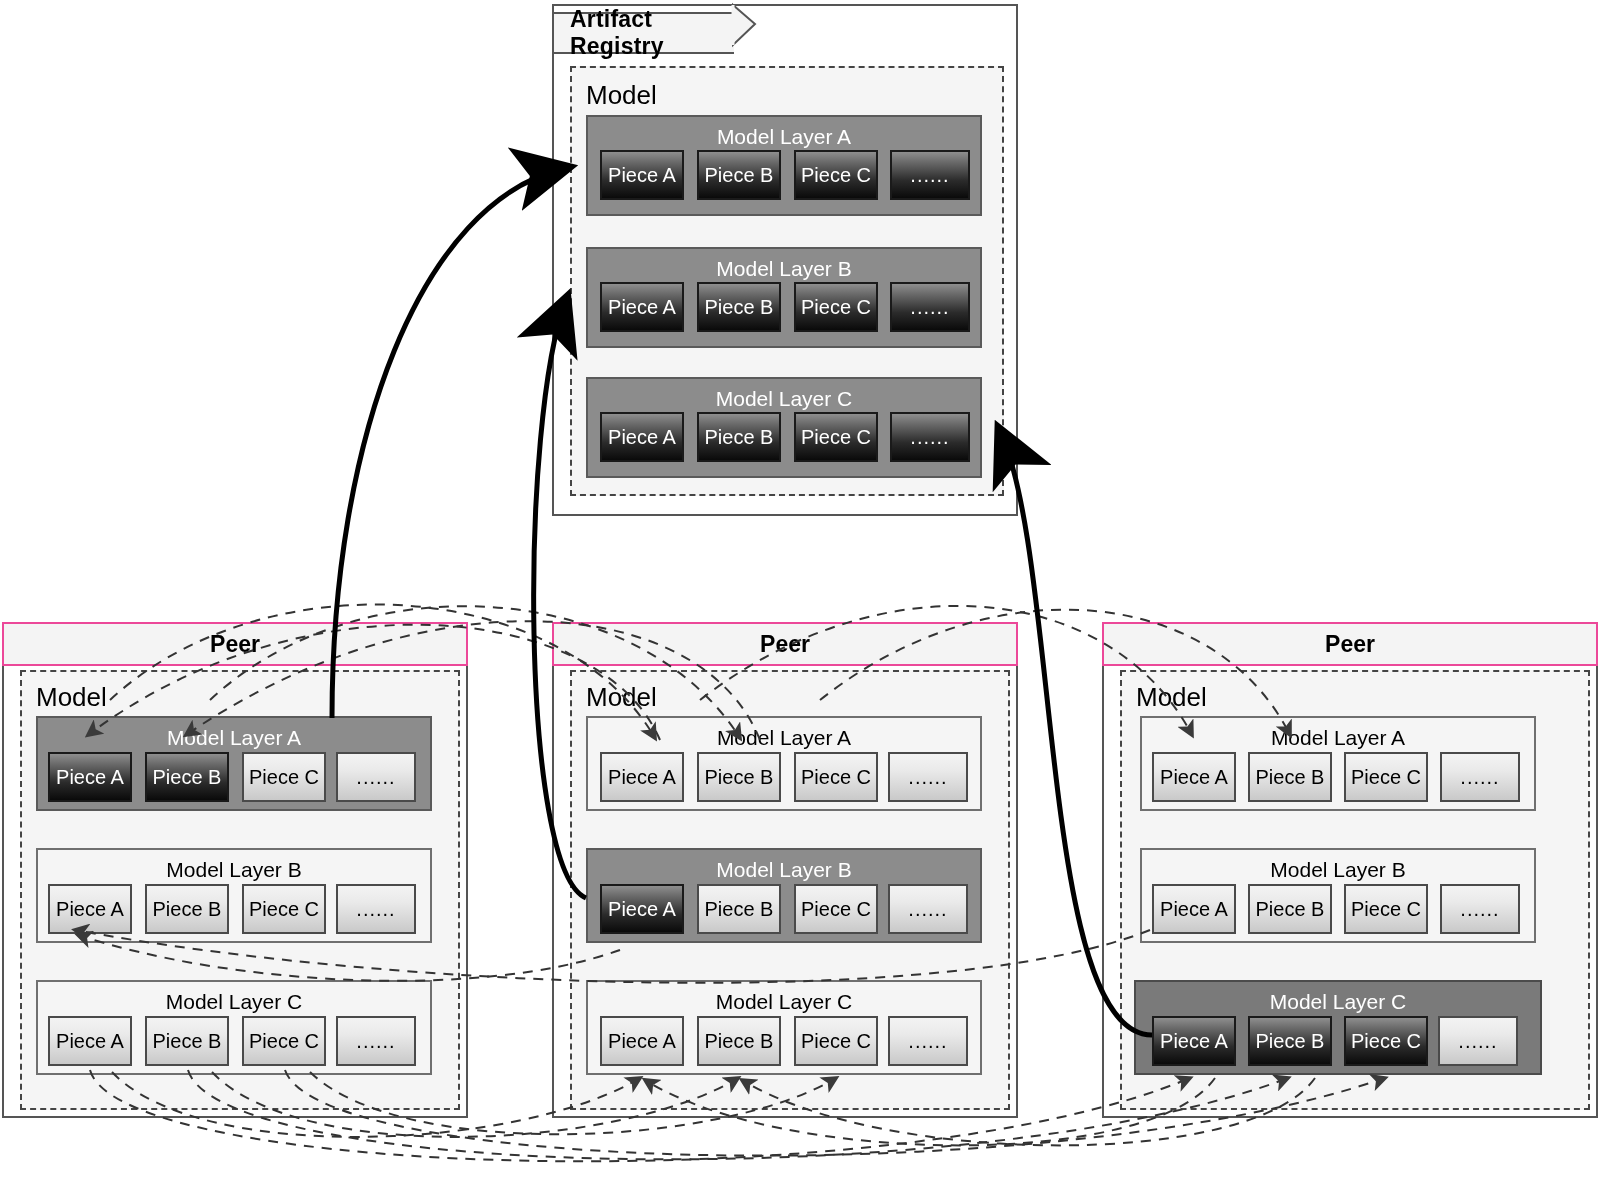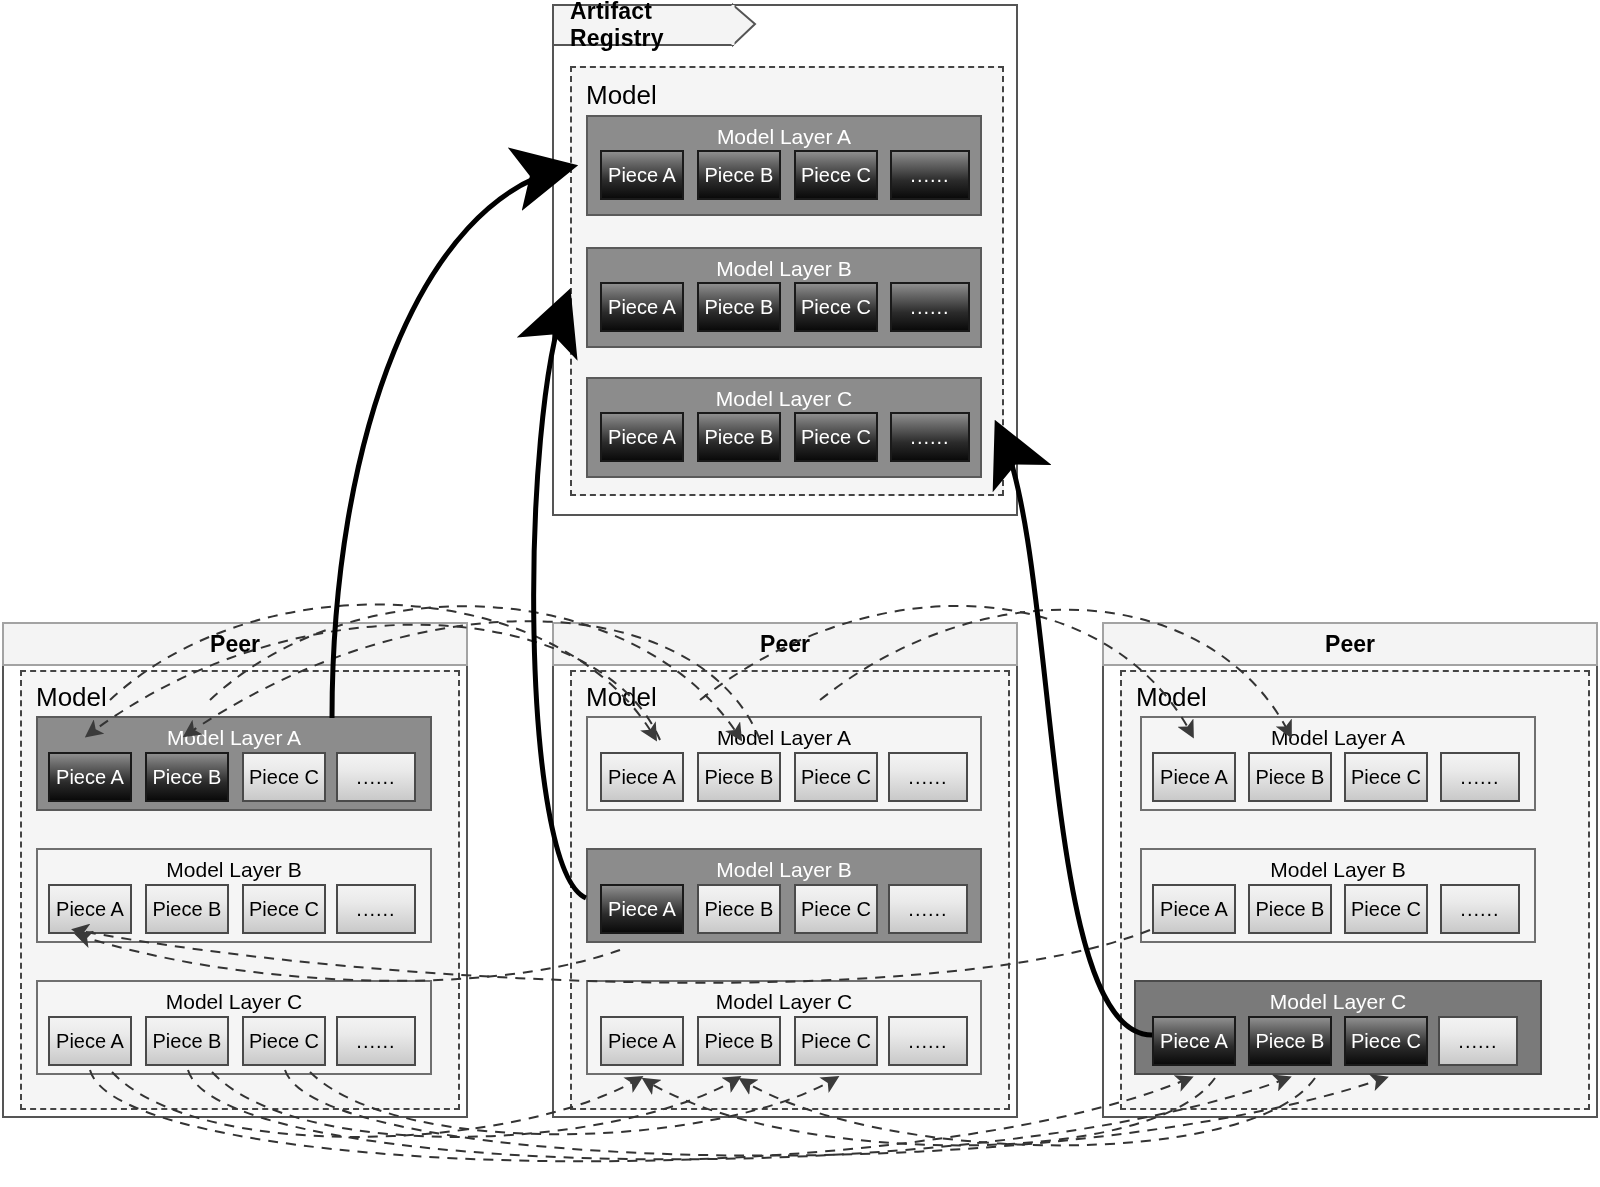--- a/index.html
+++ b/index.html
@@ -31,21 +31,21 @@
     color:#000;
     display:flex;
     align-items:center;
     padding-left:16px;
     letter-spacing:.2px;
   }
   .peer-header{
     position:absolute;
     box-sizing:border-box;
     background:#f4f4f4;
-    border:2px solid #a3a3a3;
+    border:2px solid #ec4899;
     display:flex;align-items:center;justify-content:center;
     font-weight:bold;font-size:23px;color:#000;
   }
   .model-box{
     position:absolute;
     box-sizing:border-box;
     border:2px dashed #444444;
     background:#f5f5f5;
   }
   .model-label{
@@ -96,21 +96,21 @@
     pointer-events:none;
   }
 </style>
 </head>
 <body>
 
 <div id="stage">
 
   <div class="outer-box" style="left:552px;top:4px;width:466px;height:512px;"></div>
 
-  <div class="tab-title" style="left:552px;top:4px;width:182px;height:42px;border-right:none;">
+  <div class="tab-title" style="left:552px;top:12px;width:182px;height:42px;border-right:none;">
     <span>Artifact Registry</span>
   </div>
   <svg class="overlay" style="z-index:2;">
     <polygon points="733,5 755,24 733,45" fill="#f4f4f4" stroke="#555555" stroke-width="2"></polygon>
     <line x1="733" y1="5" x2="733" y2="45" stroke="#f4f4f4" stroke-width="3"></line>
   </svg>
 
   <div class="model-box" style="left:570px;top:66px;width:434px;height:430px;"></div>
   <div class="model-label" style="left:586px;top:80px;">Model</div>
 

